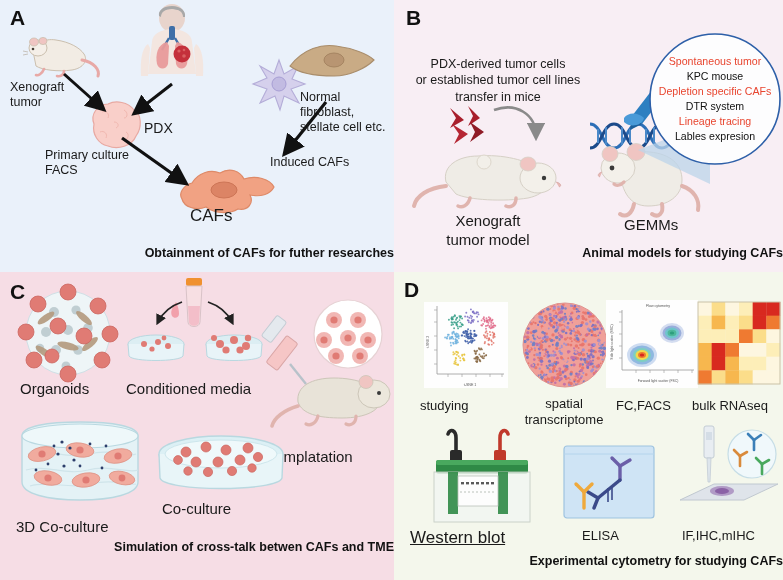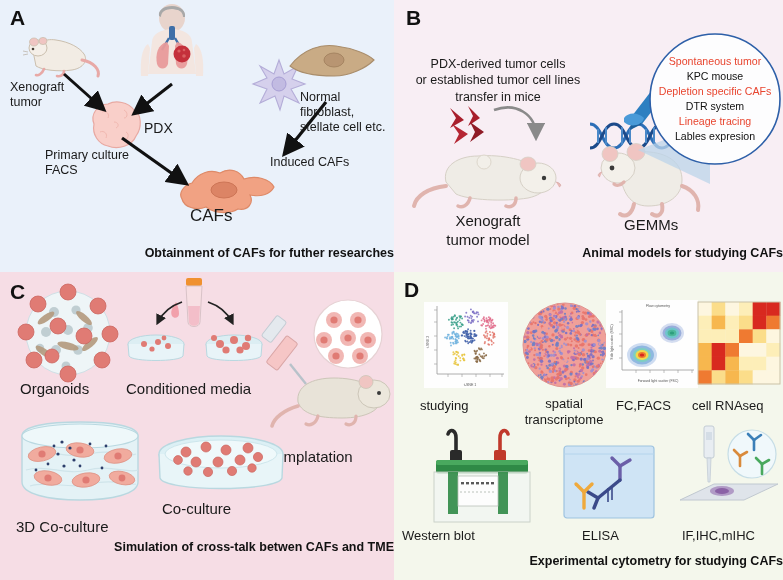--- a/index.html
+++ b/index.html
@@ -1445,21 +1445,21 @@
           <rect x="70.33" y="56.67" width="13.97" height="13.97" fill="#fdf6e0"></rect>
           <rect x="2.00" y="70.33" width="13.97" height="13.97" fill="#ef7a31"></rect>
           <rect x="15.67" y="70.33" width="13.97" height="13.97" fill="#fbdd8a"></rect>
           <rect x="29.33" y="70.33" width="13.97" height="13.97" fill="#f7b74e"></rect>
           <rect x="43.00" y="70.33" width="13.97" height="13.97" fill="#fbdd8a"></rect>
           <rect x="56.67" y="70.33" width="13.97" height="13.97" fill="#fdf6e0"></rect>
           <rect x="70.33" y="70.33" width="13.97" height="13.97" fill="#fdf6e0"></rect>
         </g>
       <rect x="2" y="2" width="82" height="82" fill="none" stroke="#c9c2a8" stroke-width="1"></rect>
     </svg>
-    <div class="txt" style="left:298px;top:126px;font-size:13px;">cell RNAseq</div>
+    <div class="txt" style="left:298px;top:126px;font-size:13px;">bulk RNAseq</div>
 
     <svg class="abs" style="left:32px;top:158px;" width="112" height="96" viewBox="0 0 112 96">
       <path d="M22 4 C24 -2 30 0 30 8 L30 22" stroke="#2a2a2a" stroke-width="3.6" fill="none" stroke-linecap="round"></path>
       <path d="M82 4 C80 -2 74 0 74 8 L74 22" stroke="#c0392b" stroke-width="3.6" fill="none" stroke-linecap="round"></path>
       <rect x="24" y="20" width="12" height="12" rx="2" fill="#2a2a2a"></rect>
       <rect x="68" y="20" width="12" height="12" rx="2" fill="#c0392b"></rect>
       <rect x="10" y="30" width="92" height="14" rx="3" fill="#2f8a46"></rect>
       <rect x="10" y="30" width="92" height="5" rx="2" fill="#49a95e"></rect>
       <rect x="8" y="42" width="96" height="50" fill="#f2f6f2" stroke="#c4ccc4" stroke-width="1" opacity="0.85"></rect>
       <rect x="22" y="42" width="10" height="42" fill="#2f8a46" opacity="0.9"></rect>
@@ -1469,21 +1469,21 @@
         <rect x="35" y="52" width="3" height="2.4"></rect>
           <rect x="40" y="52" width="3" height="2.4"></rect>
         <rect x="45" y="52" width="3" height="2.4"></rect>
           <rect x="50" y="52" width="3" height="2.4"></rect>
         <rect x="55" y="52" width="3" height="2.4"></rect>
           <rect x="60" y="52" width="3" height="2.4"></rect>
         <rect x="65" y="52" width="3" height="2.4"></rect>
       </g>
       <line x1="34" y1="62" x2="70" y2="62" stroke="#aab2aa" stroke-width="0.8" stroke-dasharray="2,2"></line>
     </svg>
-    <div class="txt" style="left:8px;top:256px;font-size:13px;">Western blot</div>
+    <div class="txt" style="left:16px;top:256px;font-size:17px;text-decoration:underline;">Western blot</div>
 
     <svg class="abs" style="left:164px;top:168px;" width="102" height="86" viewBox="0 0 102 86">
       <rect x="6" y="6" width="90" height="72" rx="3" fill="#cfe4f5" stroke="#9ec3e0" stroke-width="1.2"></rect>
       <line x1="6" y1="14" x2="96" y2="14" stroke="#b4d4ec" stroke-width="1"></line>
       <g stroke="#6b5fa8" stroke-width="3.4" fill="none" stroke-linecap="round">
         <path d="M62 26 L62 40"></path>
           <path d="M62 26 L54 18"></path>
           <path d="M62 26 L72 20"></path>
       </g>
       <g stroke="#3b4a8a" stroke-width="3.4" fill="none" stroke-linecap="round">

